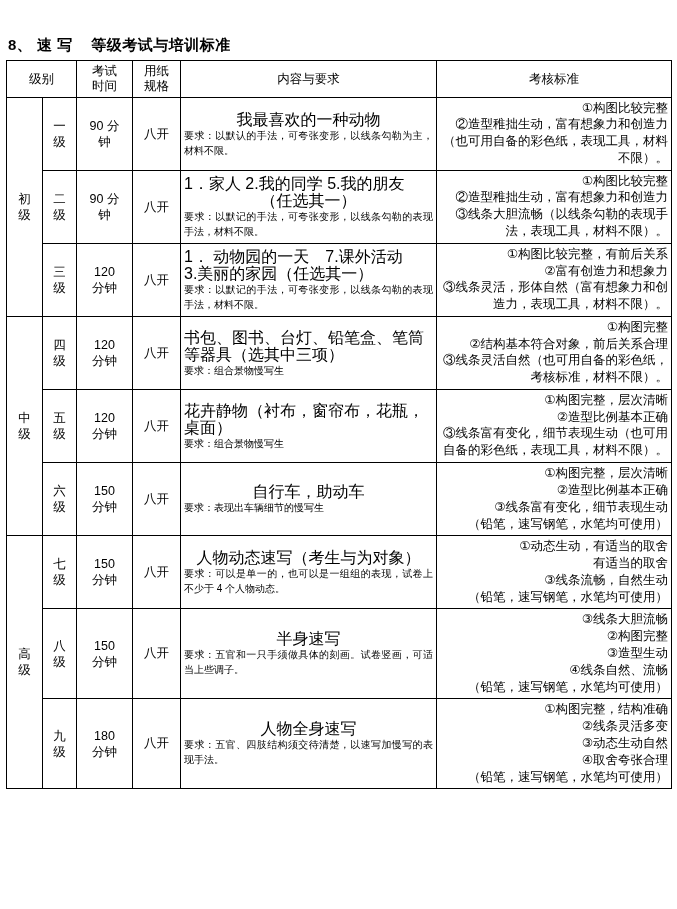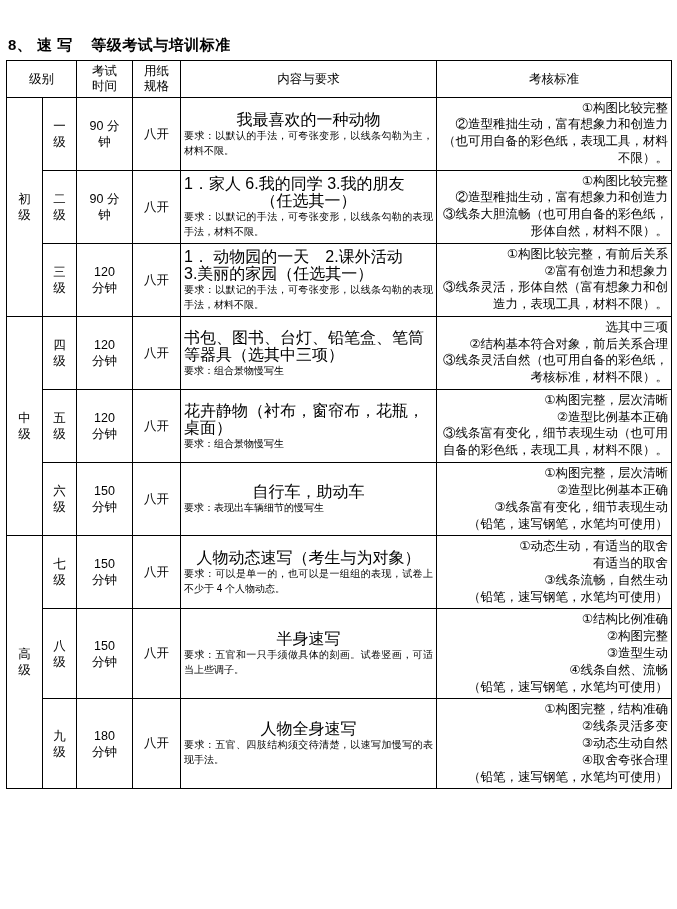--- a/index.html
+++ b/index.html
@@ -179,42 +179,42 @@
           <td class="level-cell">
             <span class="vert">二</span>
             <span class="vert">级</span>
           </td>
           <td class="time-cell">
             <span class="tline">90 分</span>
             <span class="tline">钟</span>
           </td>
           <td class="paper-cell"><span>八开</span></td>
           <td class="content-cell">
-            <span class="c-title left">1．家人 6.我的同学 3.我的朋友</span>
+            <span class="c-title left">1．家人 2.我的同学 5.我的朋友</span>
             <span class="c-title">（任选其一）</span>
             <span class="c-req">要求：以默记的手法，可夸张变形，以线条勾勒的表现手法，材料不限。</span>
           </td>
           <td class="crit-cell">
             <span class="crit-line">①构图比较完整</span>
             <span class="crit-line wrapok">②造型稚拙生动，富有想象力和创造力</span>
-            <span class="crit-line wrapok">③线条大胆流畅（也可用自备的彩色纸，形体自然，材料不限）。</span>
+            <span class="crit-line wrapok">③线条大胆流畅（以线条勾勒的表现手法，表现工具，材料不限）。</span>
           </td>
         </tr>
         <tr>
           <td class="level-cell">
             <span class="vert">三</span>
             <span class="vert">级</span>
           </td>
           <td class="time-cell">
             <span class="tline">120</span>
             <span class="tline">分钟</span>
           </td>
           <td class="paper-cell"><span>八开</span></td>
           <td class="content-cell">
-            <span class="c-title left">1． 动物园的一天　2.课外活动</span>
+            <span class="c-title left">1． 动物园的一天　7.课外活动</span>
             <span class="c-title left">3.美丽的家园（任选其一）</span>
             <span class="c-req">要求：以默记的手法，可夸张变形，以线条勾勒的表现手法，材料不限。</span>
           </td>
           <td class="crit-cell">
             <span class="crit-line">①构图比较完整，有前后关系</span>
             <span class="crit-line">②富有创造力和想象力</span>
             <span class="crit-line wrapok">③线条灵活，形体自然（富有想象力和创造力，表现工具，材料不限）。</span>
           </td>
         </tr>
         <tr>
@@ -229,21 +229,21 @@
           <td class="time-cell">
             <span class="tline">120</span>
             <span class="tline">分钟</span>
           </td>
           <td class="paper-cell"><span>八开</span></td>
           <td class="content-cell">
             <span class="c-title left">书包、图书、台灯、铅笔盒、笔筒等器具（选其中三项）</span>
             <span class="c-req">要求：组合景物慢写生</span>
           </td>
           <td class="crit-cell">
-            <span class="crit-line">选其中三项</span>
+            <span class="crit-line">①构图完整</span>
             <span class="crit-line">②结构基本符合对象，前后关系合理</span>
             <span class="crit-line wrapok">③线条灵活自然（也可用自备的彩色纸，考核标准，材料不限）。</span>
           </td>
         </tr>
         <tr>
           <td class="level-cell">
             <span class="vert">五</span>
             <span class="vert">级</span>
           </td>
           <td class="time-cell">
@@ -315,21 +315,21 @@
           <td class="time-cell">
             <span class="tline">150</span>
             <span class="tline">分钟</span>
           </td>
           <td class="paper-cell"><span>八开</span></td>
           <td class="content-cell">
             <span class="c-title">半身速写</span>
             <span class="c-req">要求：五官和一只手须做具体的刻画。试卷竖画，可适当上些调子。</span>
           </td>
           <td class="crit-cell">
-            <span class="crit-line">①结构比例准确</span>
+            <span class="crit-line">③线条大胆流畅</span>
             <span class="crit-line">②构图完整</span>
             <span class="crit-line">③造型生动</span>
             <span class="crit-line">④线条自然、流畅</span>
             <span class="crit-line">（铅笔，速写钢笔，水笔均可使用）</span>
           </td>
         </tr>
         <tr>
           <td class="level-cell">
             <span class="vert">九</span>
             <span class="vert">级</span>

